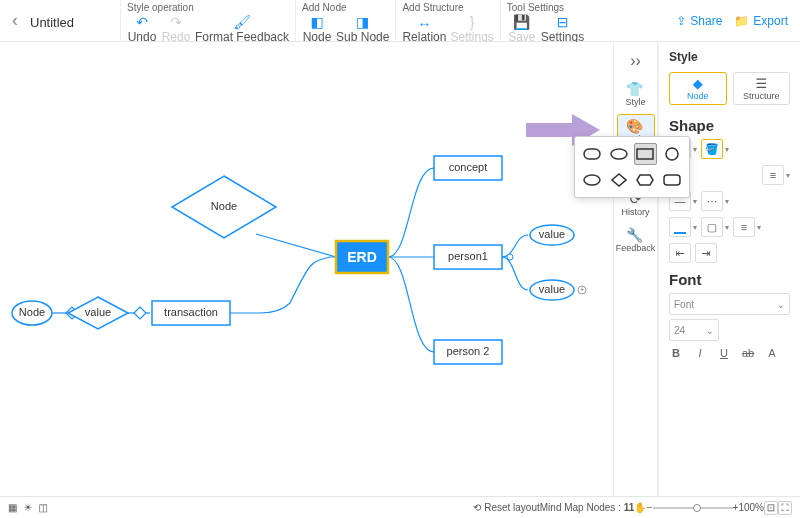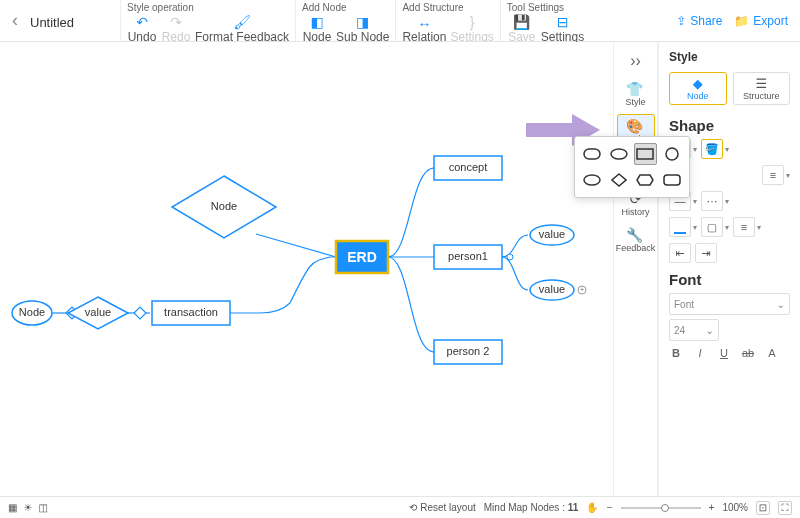--- a/index.html
+++ b/index.html
@@ -62,21 +62,21 @@
     .dropdown-arrow { font-size:8px; color:#888; margin-left:-2px; }
     
     .font-select { width:100%; height:22px; border:1px solid #ddd; border-radius:2px; font-size:10px; padding:0 4px; color:#888; display:flex; align-items:center; justify-content:space-between; margin-bottom:4px;}
     .font-size-sel { width:50px; }
     .text-style-row { display:flex; gap:10px; margin-top:6px; font-size:11px; color:#666; }
     .text-style-row span { width:14px; text-align:center; }
     
     
     .bottom-bar { position:absolute; bottom:0; left:0; right:0; height:22px; border-top:1px solid #e5e5e5; display:flex; align-items:center; padding:0 8px; font-size:10px; color:#555; }
     .bottom-left { display:flex; gap:6px; }
-    .bottom-right { margin-left:auto; display:flex; align-items:center; gap:8px; }
+    .bottom-right { margin-left:auto; display:flex; align-items:center; }
     .slider { width:80px; height:2px; background:#ccc; position:relative; }
     .slider-thumb { width:8px; height:8px; border-radius:50%; background:#fff; border:1px solid #888; position:absolute; top:-3px; left:50%; }
     .bbtn { width:14px; height:14px; border:1px solid #ccc; border-radius:2px; display:flex; align-items:center; justify-content:center; }
   </style>
 </head>
 <body>
 
 <div class="toolbar">
   <div class="back-btn">‹</div>
   <div class="title">Untitled</div>

